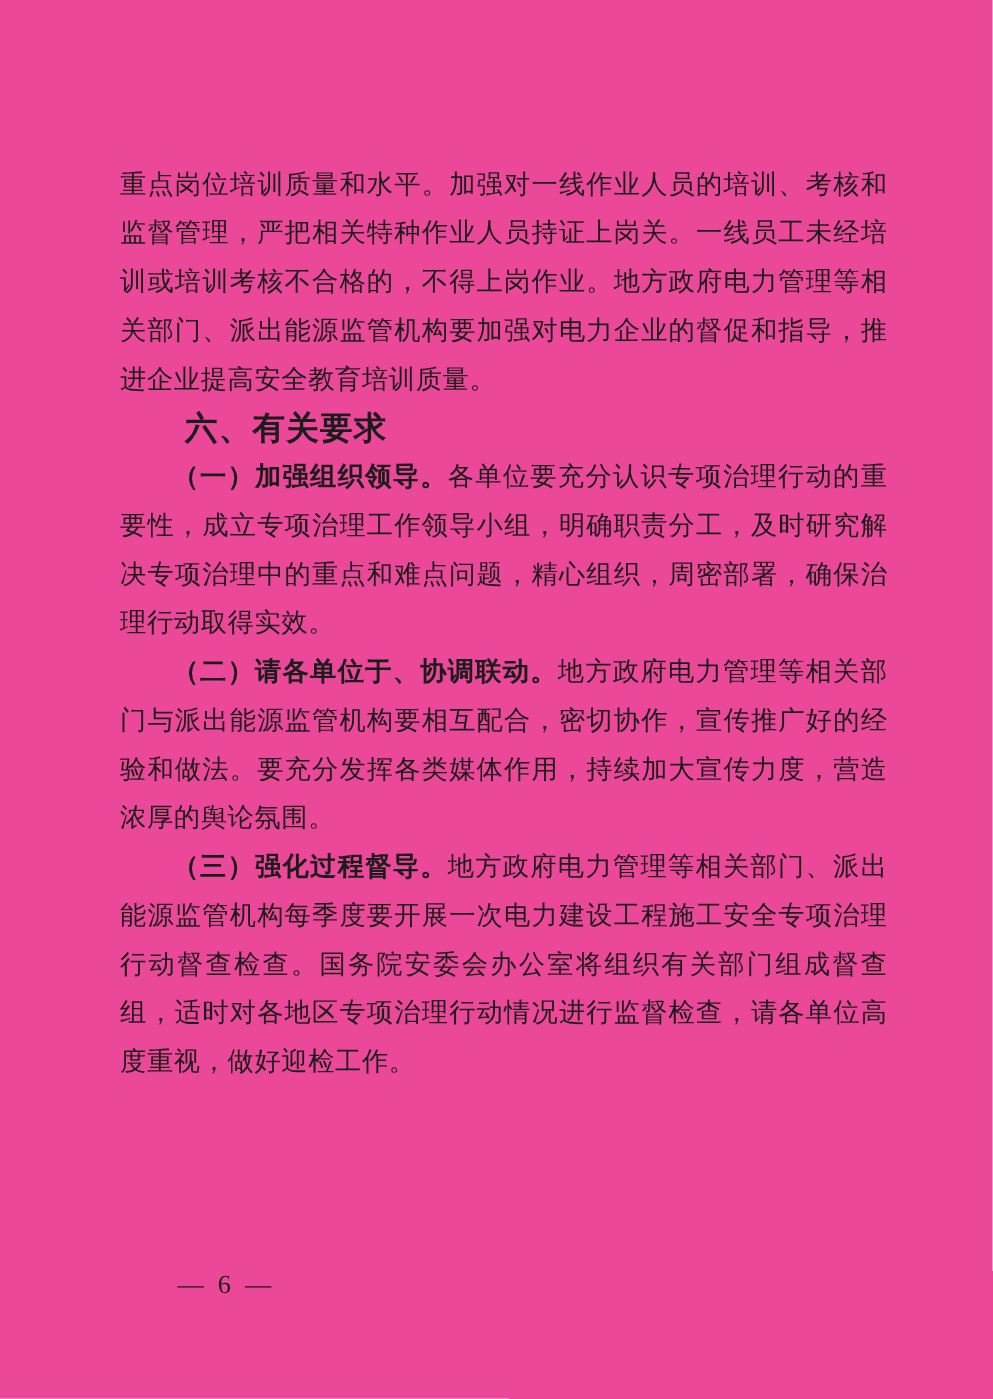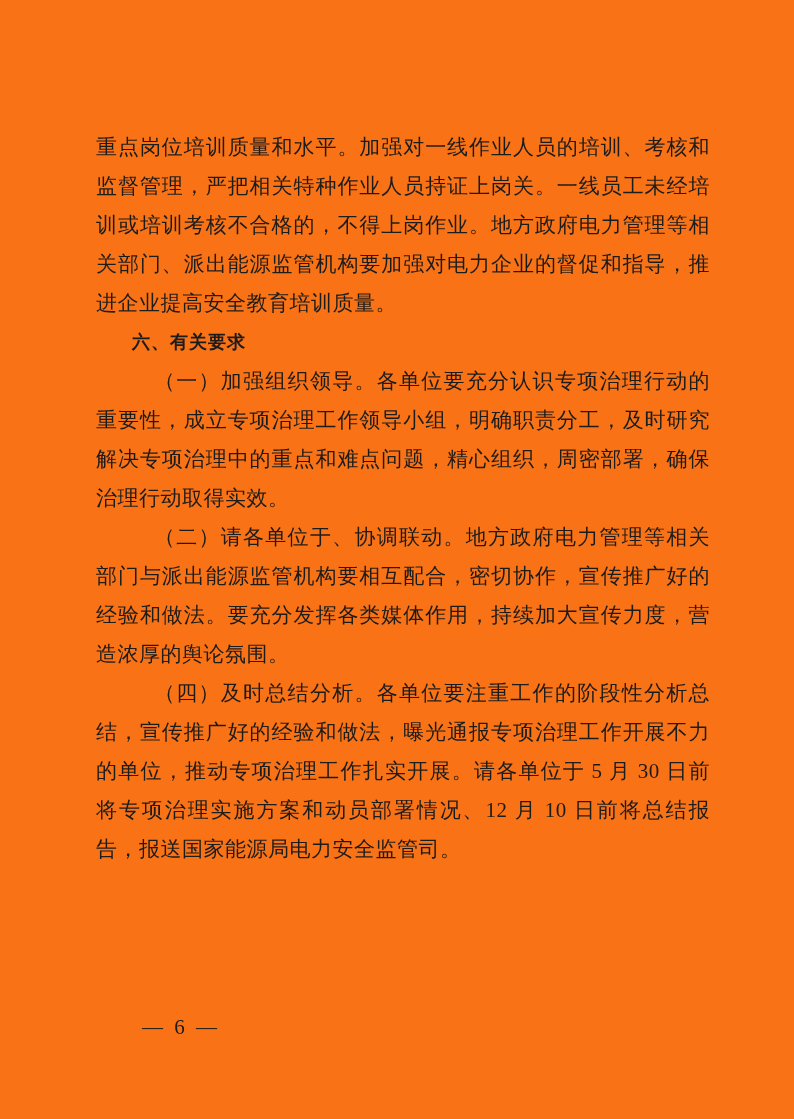--- a/index.html
+++ b/index.html
@@ -1,21 +1,21 @@
 <!DOCTYPE html>
 <html><head>
 <meta charset="utf-8">
 <style>
   html, body { margin: 0; padding: 0; background: #e8e8e8; }
   .page {
     position: relative;
     width: 794px;
     height: 1119px;
     margin: 0 auto;
-    background: #f97316;
+    background: #ec4899;
     color: #1c1c1c;
     font-family: "Liberation Serif", "DejaVu Serif", serif;
     overflow: hidden;
   }
   .content {
     position: absolute;
     left: 96px;
     top: 128px;
     width: 614px;
     font-size: 21px;
@@ -26,29 +26,28 @@
   }
   .para {
     margin: 0;
     text-indent: 2em;
   }
   .para.no-indent {
     text-indent: 0;
   }
   .heading {
     margin: 0;
-    font-size: 18px;
+    font-size: 26px;
     font-weight: 700;
     text-indent: 2em;
     line-height: 39px;
     letter-spacing: 1px;
   }
   .lead {
-    font-weight: 400;
-    margin-left: 16px;
+    font-weight: 700;
   }
   .footer {
     position: absolute;
     left: 142px;
     top: 1015px;
     font-size: 21px;
     letter-spacing: 3px;
     color: #1c1c1c;
   }
 </style>
@@ -59,19 +58,19 @@
   <div class="content">
 
     <p class="para no-indent">重点岗位培训质量和水平。加强对一线作业人员的培训、考核和监督管理，严把相关特种作业人员持证上岗关。一线员工未经培训或培训考核不合格的，不得上岗作业。地方政府电力管理等相关部门、派出能源监管机构要加强对电力企业的督促和指导，推进企业提高安全教育培训质量。</p>
 
     <h2 class="heading">六、有关要求</h2>
 
     <p class="para"><span class="lead">（一）加强组织领导。</span><span>各单位要充分认识专项治理行动的重要性，成立专项治理工作领导小组，明确职责分工，及时研究解决专项治理中的重点和难点问题，精心组织，周密部署，确保治理行动取得实效。</span></p>
 
     <p class="para"><span class="lead">（二）请各单位于、协调联动。</span><span>地方政府电力管理等相关部门与派出能源监管机构要相互配合，密切协作，宣传推广好的经验和做法。要充分发挥各类媒体作用，持续加大宣传力度，营造浓厚的舆论氛围。</span></p>
 
+    <p class="para"><span class="lead">（三）强化过程督导。</span><span>地方政府电力管理等相关部门、派出能源监管机构每季度要开展一次电力建设工程施工安全专项治理行动督查检查。国务院安委会办公室将组织有关部门组成督查组，适时对各地区专项治理行动情况进行监督检查，请各单位高度重视，做好迎检工作。</span></p>
 
-    <p class="para"><span class="lead">（四）及时总结分析。</span><span>各单位要注重工作的阶段性分析总结，宣传推广好的经验和做法，曝光通报专项治理工作开展不力的单位，推动专项治理工作扎实开展。请各单位于 5 月 30 日前将专项治理实施方案和动员部署情况、12 月 10 日前将总结报告，报送国家能源局电力安全监管司。</span></p>
 
   </div>
 
   <div class="footer">— 6 —</div>
 </div>
 
 </body></html>

